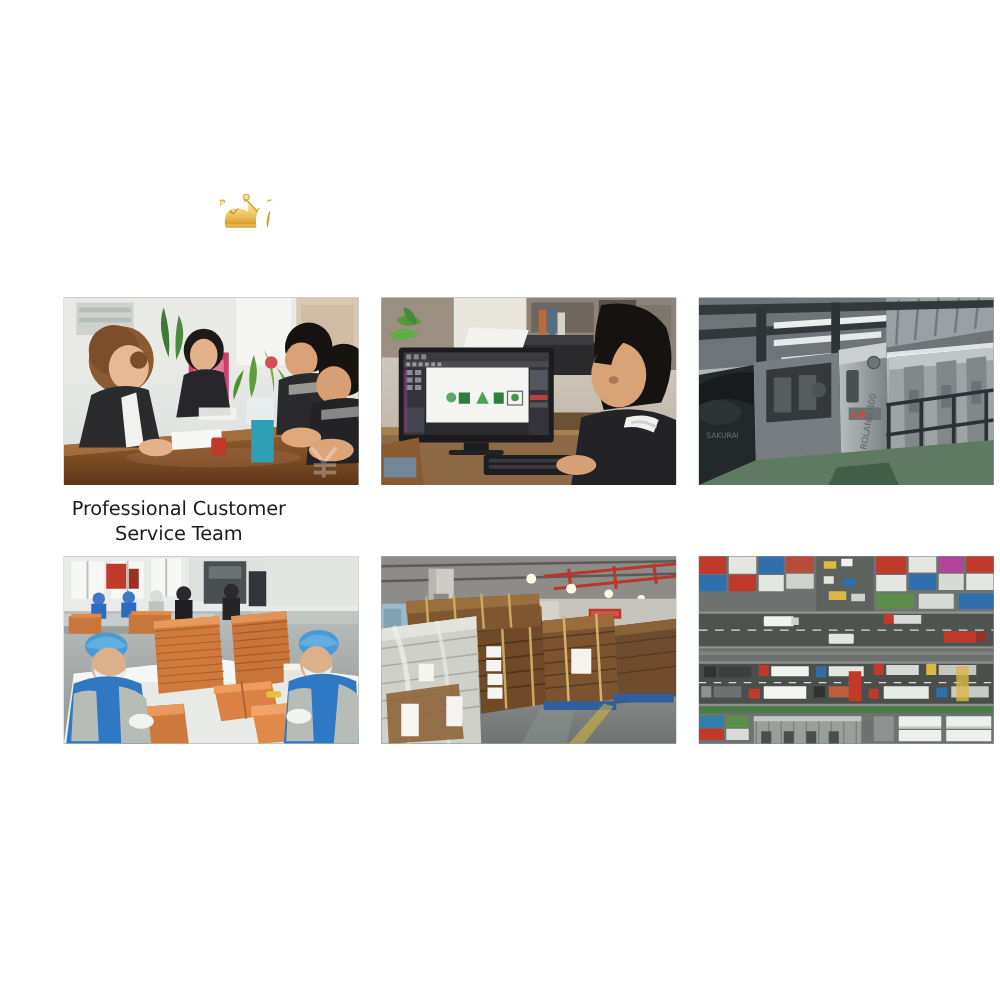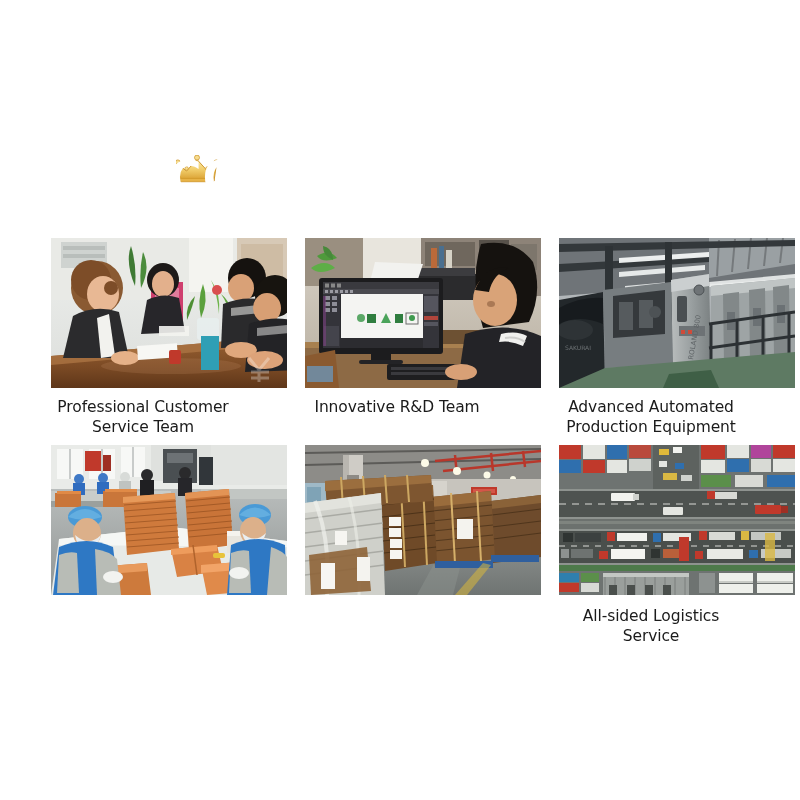--- a/index.html
+++ b/index.html
@@ -305,21 +305,20 @@
             <path d="M196 96 q16 -4 26 2 l-4 10 q-12 -6 -24 -4z" fill="#f0f0ee"></path>
             <path d="M200 100 q12 -2 20 4" stroke="#cfcfcd" stroke-width="2" fill="none"></path>
           </g>
 
           <ellipse cx="156" cy="134" rx="16" ry="8" fill="#d8a076"></ellipse>
 
           <path d="M0 118 L30 112 L34 150 L0 150 Z" fill="#8a5a30"></path>
           <rect x="2" y="128" width="26" height="16" fill="#6c94b5" opacity="0.8"></rect>
         </svg>
       </div>
-      <div class="caption">Innovative R&amp;D Team</div>
     </div>
 
     <div class="cell">
       <div class="thumb">
         <svg viewBox="0 0 236 150" xmlns="http://www.w3.org/2000/svg">
           <defs>
             <linearGradient id="i3bg" x1="0" y1="0" x2="0" y2="1">
               <stop offset="0%" stop-color="#c9cdcf"></stop>
                 <stop offset="55%" stop-color="#a8adb0"></stop>
                 <stop offset="100%" stop-color="#7e8488"></stop>
@@ -403,22 +402,20 @@
             <path d="M204 78 L204 124"></path>
             <path d="M230 75 L230 120"></path>
           </g>
 
           <path d="M0 150 L236 150 L236 114 L46 130 Z" fill="#5e7a63"></path>
           <path d="M110 136 L152 132 L160 150 L104 150 Z" fill="#3f5f46"></path>
 
           <text x="134" y="122" font-family="DejaVu Sans, sans-serif" font-size="7" fill="#5e6366" transform="rotate(-80 134 122)">ROLAND 800</text>
         </svg>
       </div>
-      <div class="caption">Advanced Automated
-Production Equipment</div>
     </div>
 
     <div class="cell row2">
       <div class="thumb">
         <svg viewBox="0 0 236 150" xmlns="http://www.w3.org/2000/svg">
           <defs>
             <linearGradient id="i4fl" x1="0" y1="0" x2="0" y2="1">
               <stop offset="0%" stop-color="#b9bdbc"></stop>
                 <stop offset="100%" stop-color="#8f9493"></stop>
             </linearGradient>
@@ -819,17 +816,16 @@
             <rect x="198" y="128" width="36" height="9"></rect>
             <rect x="198" y="139" width="36" height="9"></rect>
           </g>
           <g fill="#c8cbc6">
             <rect x="160" y="136" width="34" height="2"></rect>
             <rect x="198" y="136" width="36" height="2"></rect>
           </g>
           <rect x="140" y="128" width="16" height="20" fill="#8d9290"></rect>
         </svg>
       </div>
-      <div class="caption">All-sided Logistics Service</div>
     </div>
 
   </div>
 </div>
 
 </body></html>

